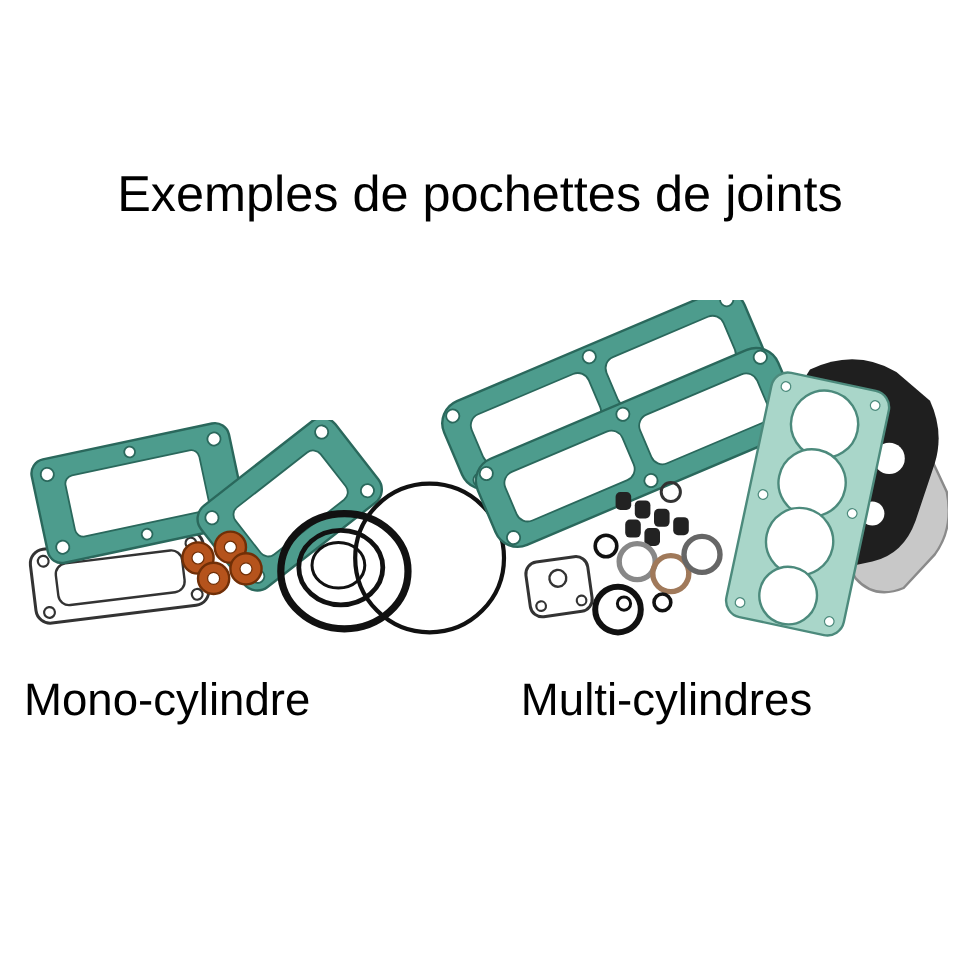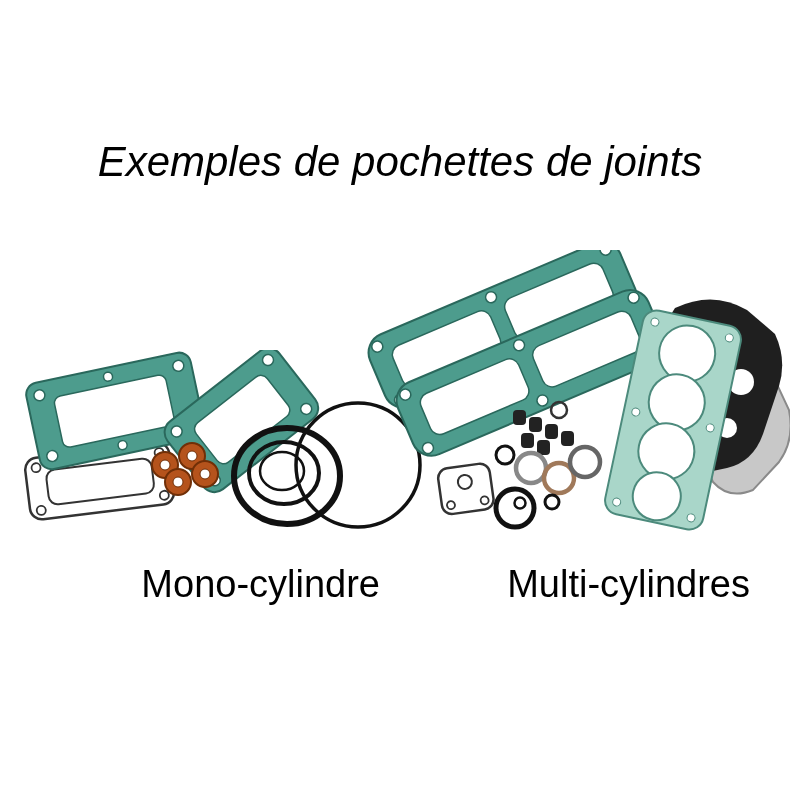--- a/index.html
+++ b/index.html
@@ -20,36 +20,35 @@
     top: 138px;
     left: 0;
     width: 800px;
     margin: 0;
     text-align: center;
     font-size: 42px;
     font-weight: 400;
     color: #000000;
     line-height: 1.14;
     letter-spacing: 0px;
-    font-style: italic;
   }
   .title .line { display: block; }
   .figure { position: absolute; }
   .figure-mono { left: 15px;  top: 350px; width: 420px; height: 215px; }
   .figure-multi { left: 345px; top: 250px; width: 445px; height: 300px; }
   .label {
     position: absolute;
     top: 563px;
     font-size: 38px;
     font-weight: 400;
     color: #000000;
-    text-align: right;
+    text-align: left;
   }
   .label-mono  { left: 20px;  width: 360px; }
-  .label-multi { left: 410px; width: 340px; }
+  .label-multi { left: 434px; width: 340px; }
 </style>
 </head>
 <body>
 
 <div class="canvas">
 
   <h1 class="title">
     <span class="line">Exemples de pochettes de joints</span>
   </h1>
 

